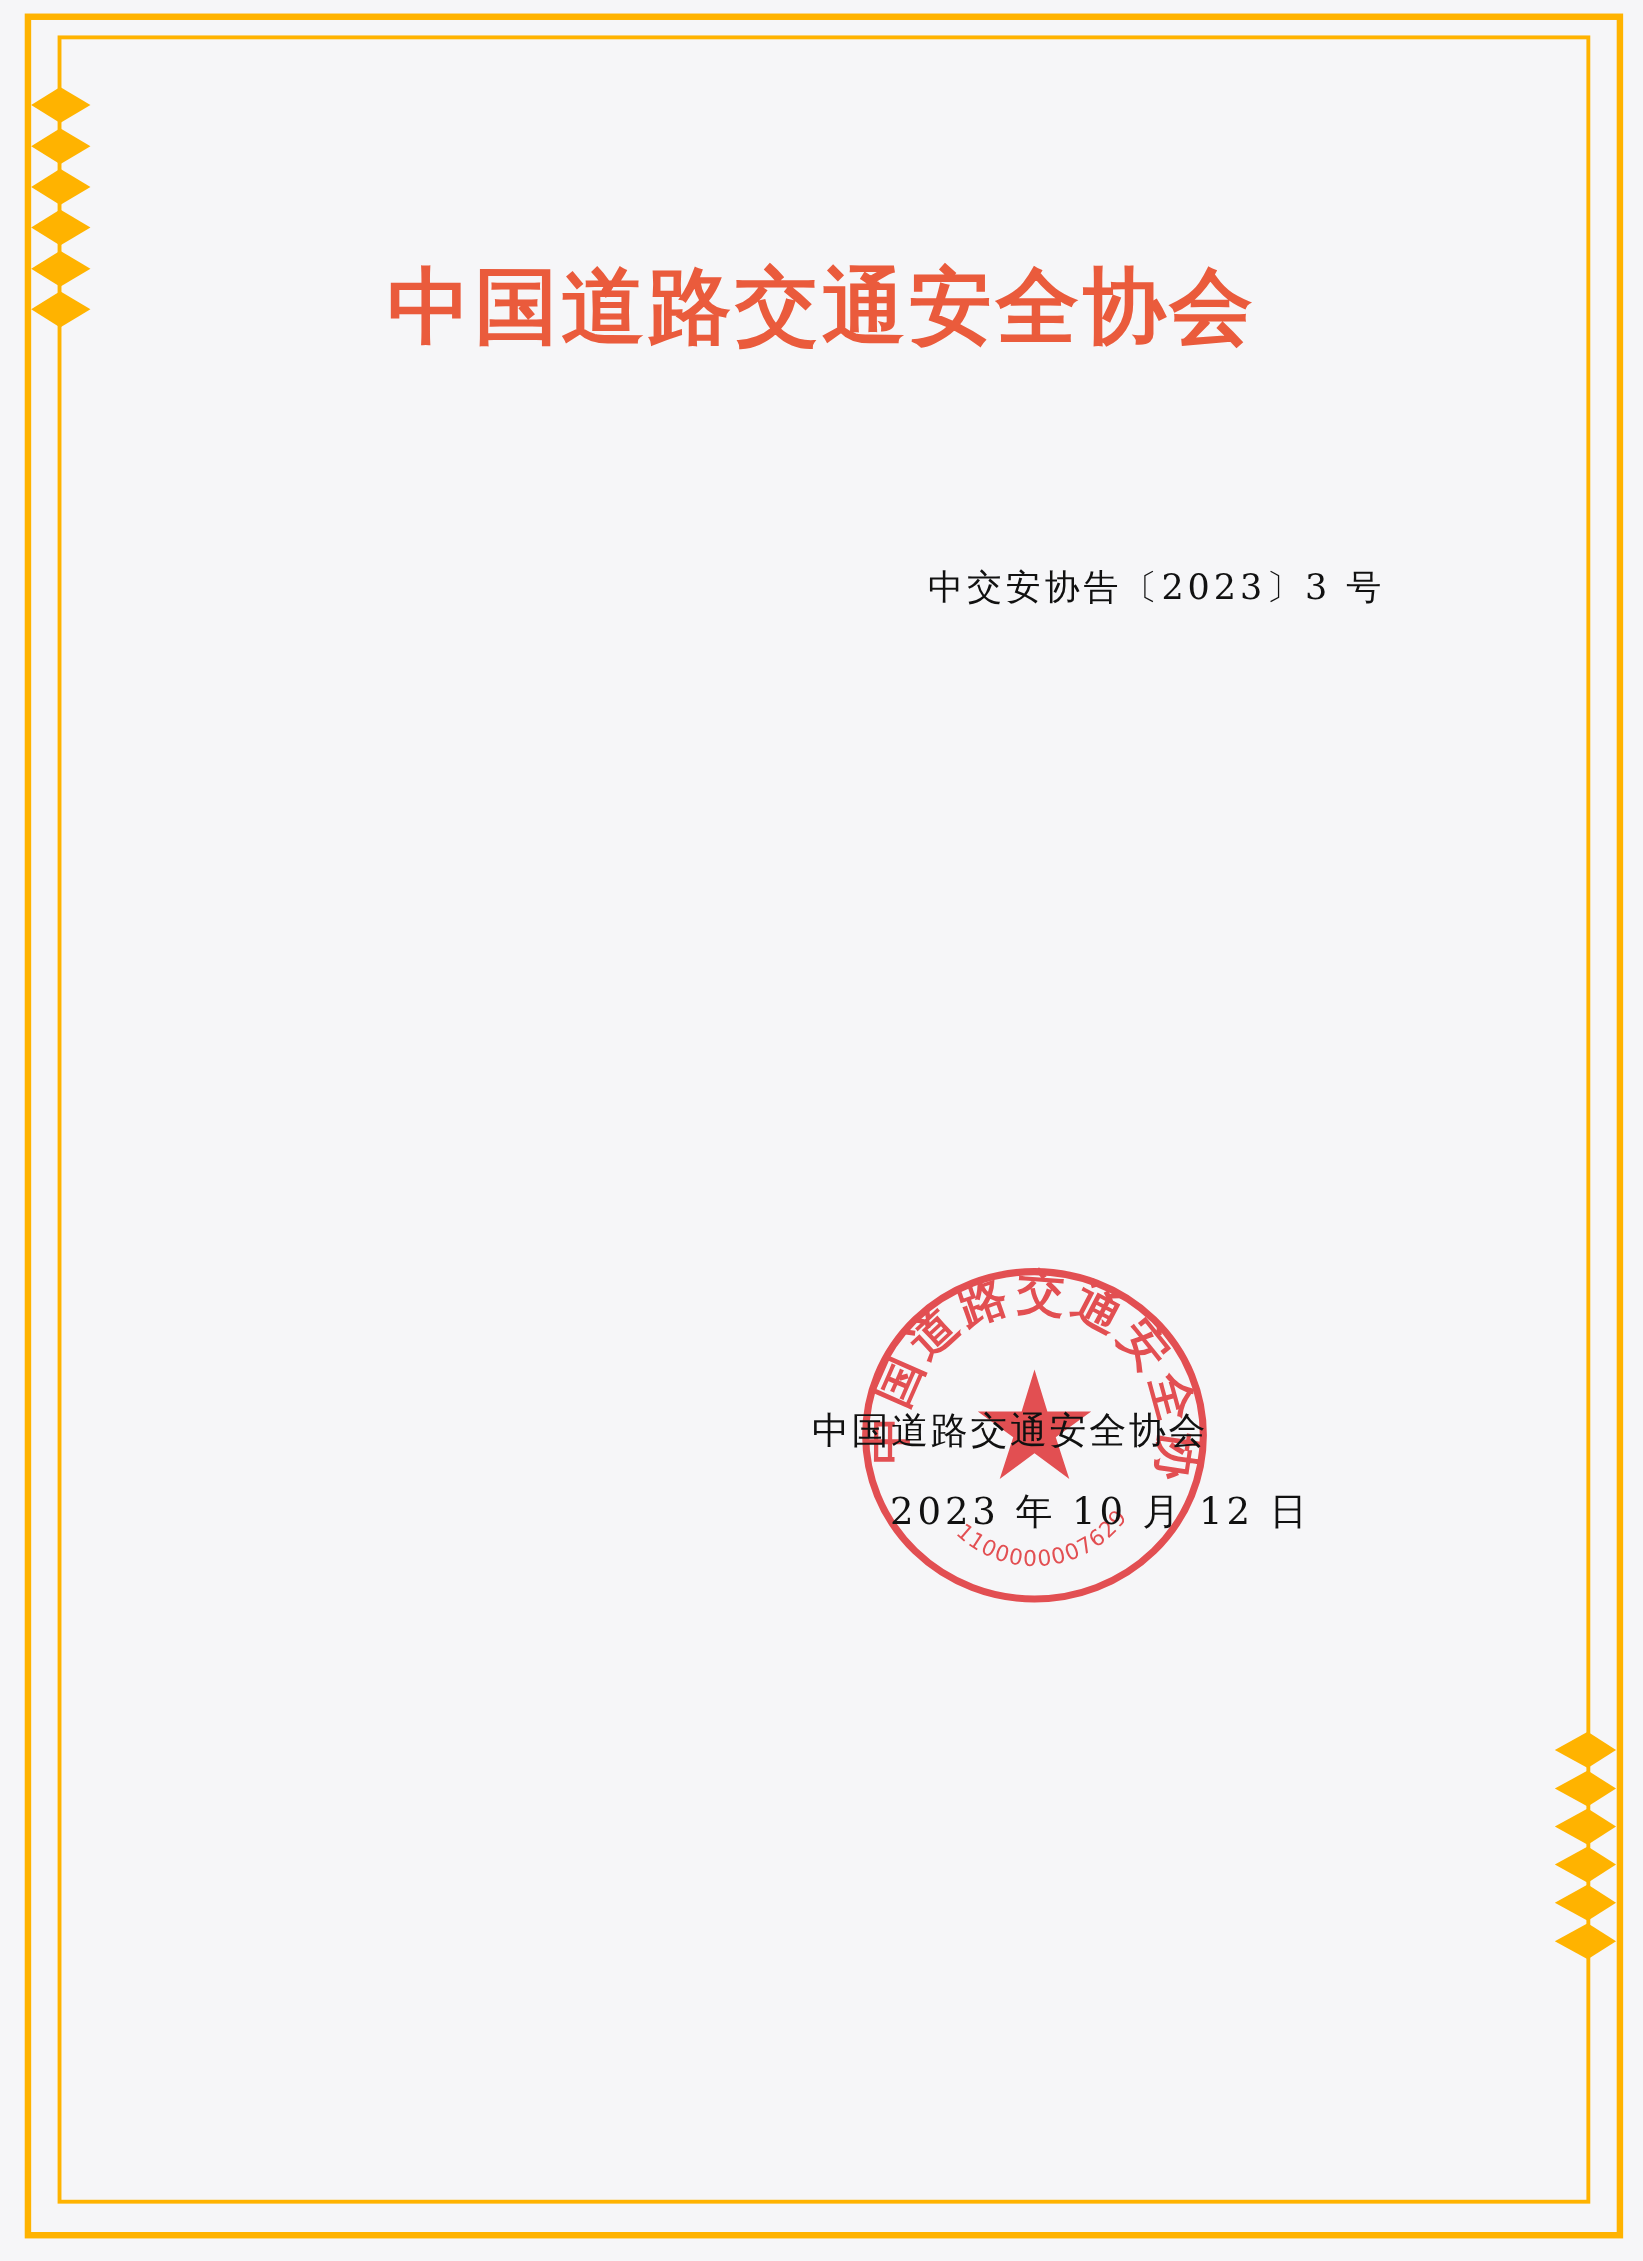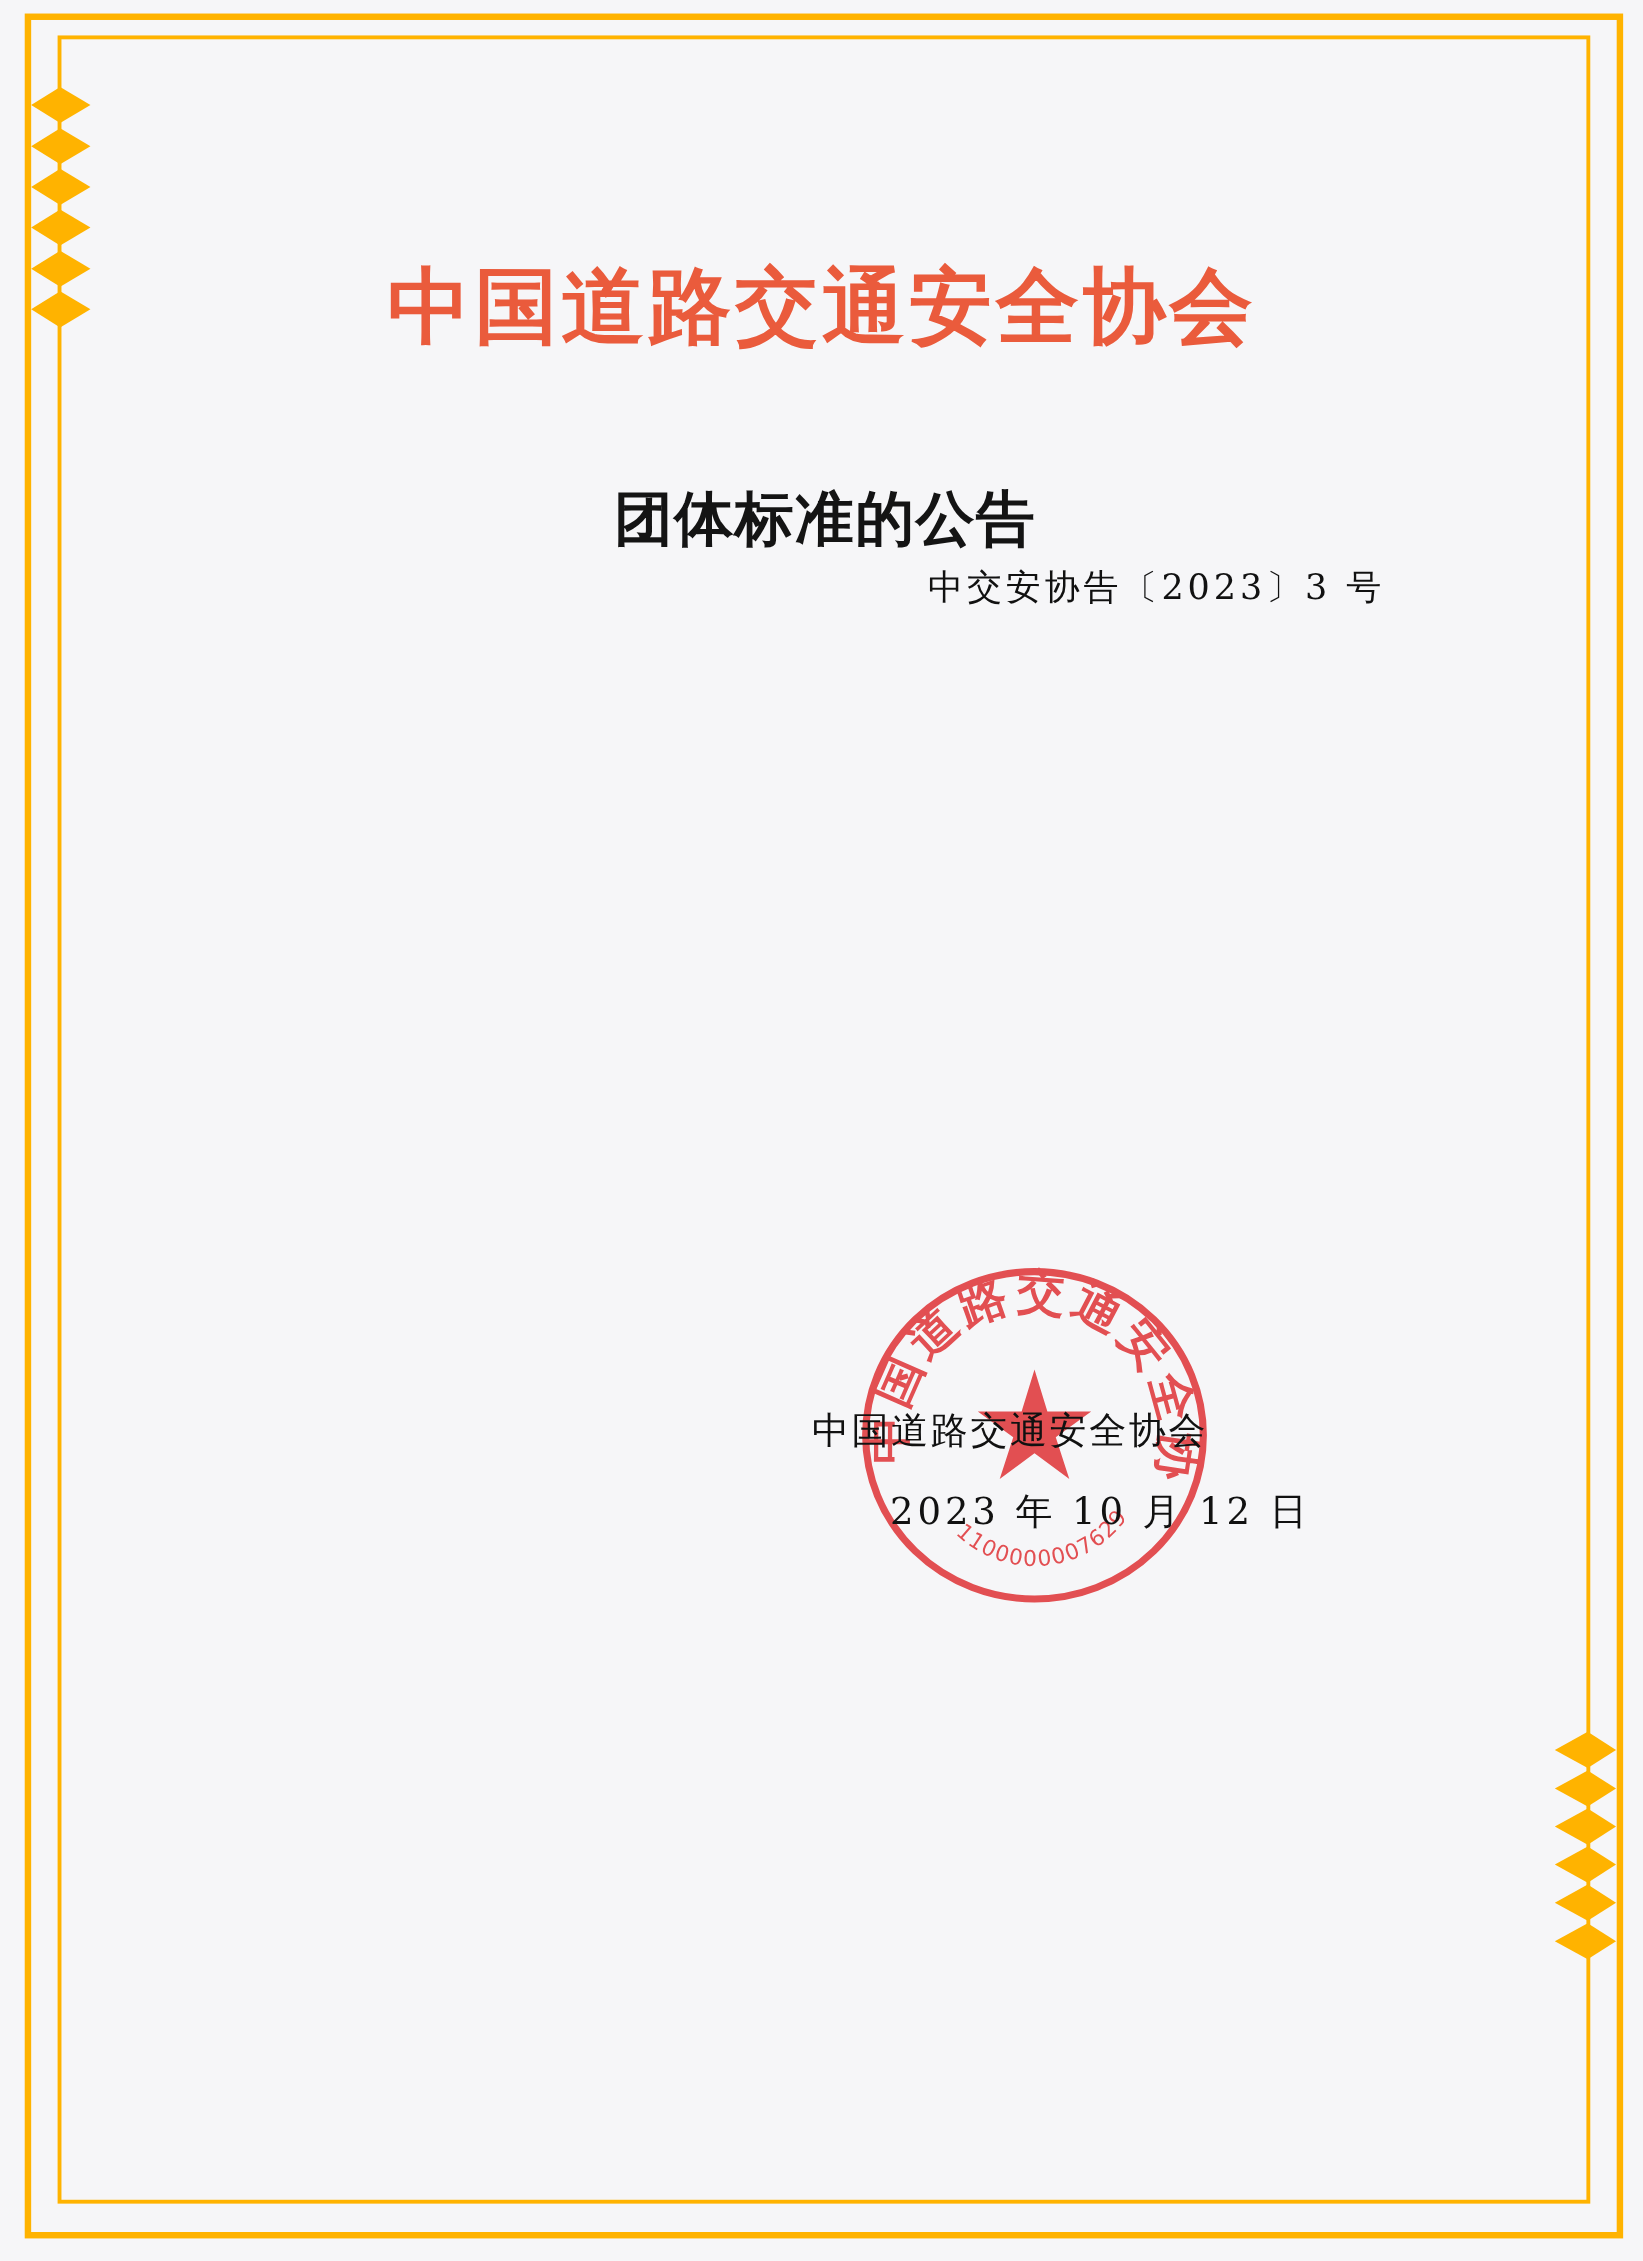--- a/index.html
+++ b/index.html
@@ -80,21 +80,20 @@
       <polygon points="2463,2747 2507,2775 2463,2803 2412,2775"></polygon>
       <polygon points="2463,2806 2507,2834 2463,2862 2412,2834"></polygon>
       <polygon points="2463,2865 2507,2893 2463,2921 2412,2893"></polygon>
       <polygon points="2463,2924 2507,2952 2463,2980 2412,2952"></polygon>
       <polygon points="2463,2984 2507,3012 2463,3040 2412,3012"></polygon>
     </g>
   </svg>
 
   <div class="org-title">中国道路交通安全协会</div>
 
-  <div class="notice-title l2">团体标准的公告</div>
 
   <div class="doc-number">中交安协告〔2023〕3 号</div>
 
 
 
   <svg class="seal" viewBox="0 0 560 540" xmlns="http://www.w3.org/2000/svg">
     <defs>
       <path id="sealArcTop" d="M 85,330 A 200,200 0 1 1 470,330"></path>
       <path id="sealArcBottom" d="M 140,405 A 175,175 0 0 0 420,405"></path>
     </defs>

